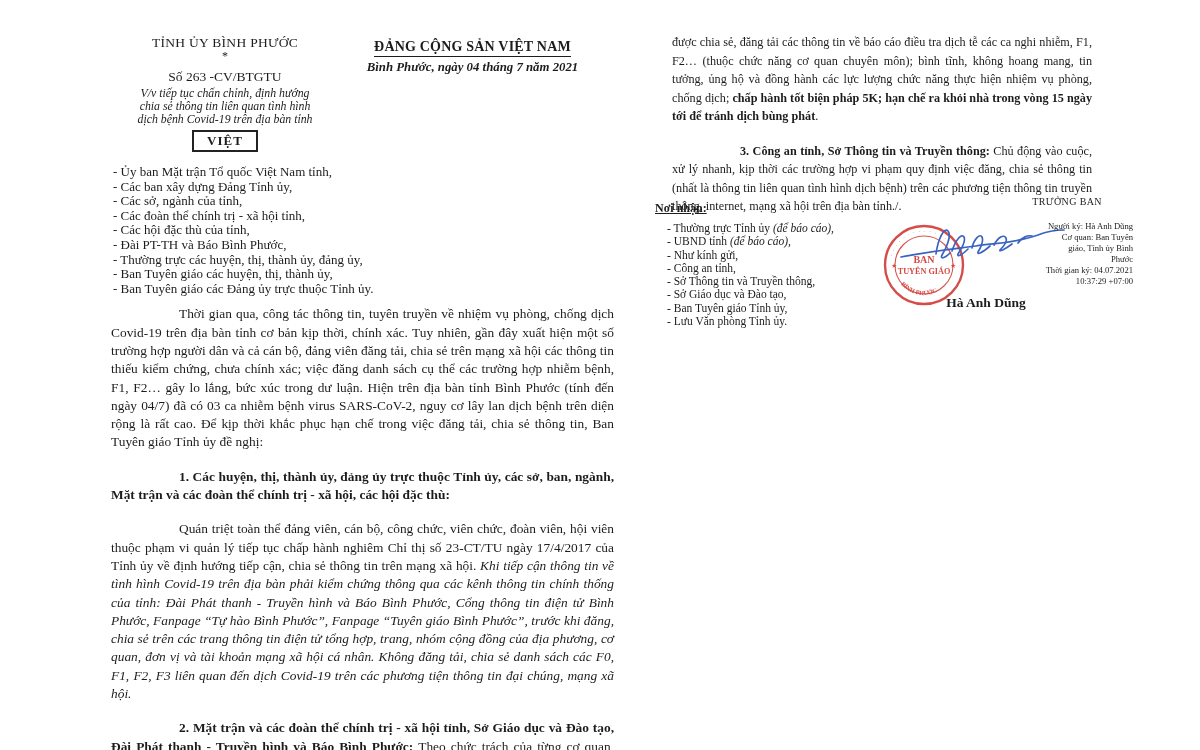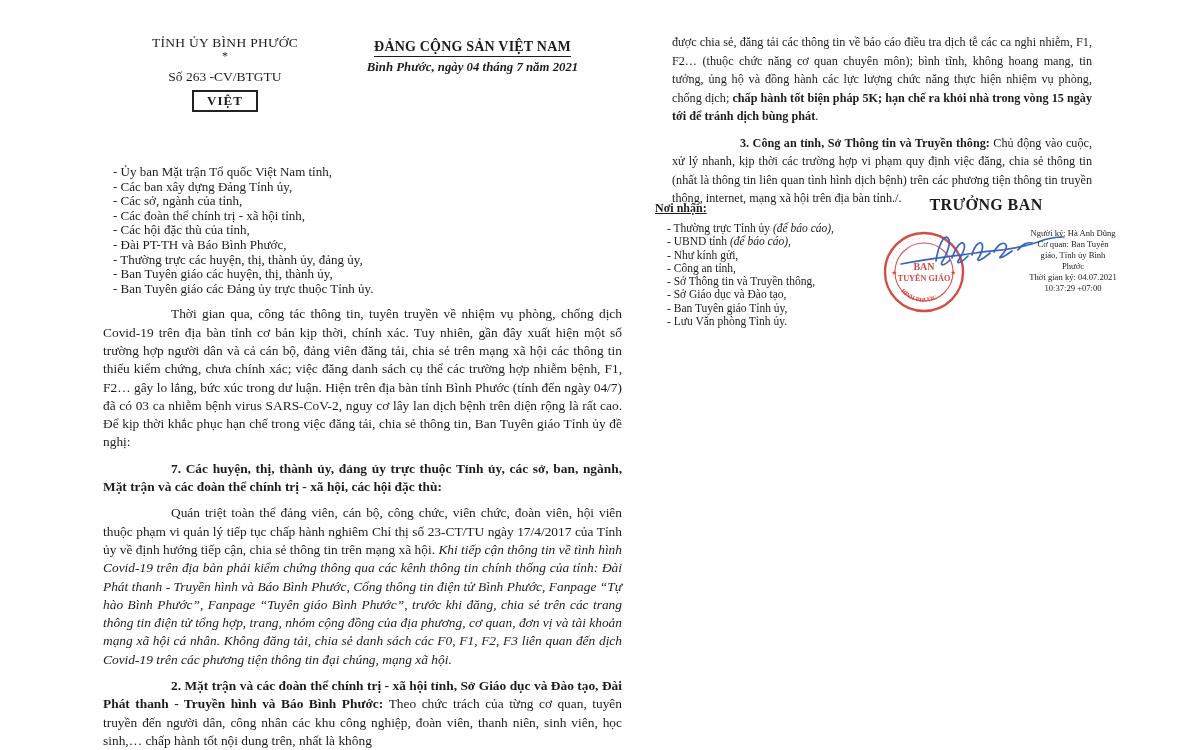--- a/index.html
+++ b/index.html
@@ -27,57 +27,62 @@
   .place-date{font-size:12.8px;font-weight:bold;font-style:italic;margin-top:3px;}
 
   
   .kg{display:flex;margin-top:2px;}
   .kg-label{margin-left:103px;font-style:italic;font-size:13.5px;flex:0 0 auto;}
   .kg-list{list-style:none;margin:0;padding:0 0 0 18px;}
   .kg-list li{font-size:13px;line-height:14.6px;white-space:nowrap;}
 
   
   .para{font-size:13.4px;line-height:18.3px;text-align:justify;
-    text-indent:68px;margin:8px;}
+    text-indent:68px;margin:16px;}
   .p1{margin-top:9px;}
   .h-bold{font-weight:bold;}
   .mt6{margin-top:6px;} .mt8{margin-top:8px;}
   .it{font-style:italic;}
   .bd{font-weight:bold;}
 
   .col-right .para{font-size:12.2px;line-height:18.5px;margin-left:17px;width:420px;}
   .p4{text-indent:0;margin-top:3px;}
   .p5{margin-top:7px;}
 
   
   .noi-nhan{position:absolute;left:0;top:168px;width:210px;}
   .nn-label{font-size:12px;font-weight:bold;text-decoration:underline;}
   .nn-list{list-style:none;margin:6px 0 0 12px;padding:0;}
   .nn-list li{font-size:11.5px;line-height:13.3px;white-space:nowrap;}
   .nn-note{font-style:italic;}
 
   .sig-block{position:absolute;left:215px;top:166px;width:232px;text-align:center;}
-  .sig-title{font-size:16px;font-weight:bold;letter-spacing:.4px;}
+  .sig-title{font-size:10px;font-weight:normal;letter-spacing:.4px;text-align:right;}
   .sig-area{position:relative;height:82px;margin-top:2px;}
   .stamp{position:absolute;left:12px;top:14px;}
-  .dsig{position:absolute;left:143px;top:12px;text-align:center;
+  .dsig{position:absolute;left:143px;top:12px;text-align:right;
     font-size:8.6px;line-height:10.9px;color:#222;width:120px;}
   .ink{position:absolute;left:28px;top:12px;}
   .sig-name{font-size:13.5px;font-weight:bold;margin-top:4px;}
 </style>
 </head>
 <body>
 
 <div class="col-left">
 
   <div class="hdr">
     <div class="org">
       <div class="org-1">TỈNH ỦY BÌNH PHƯỚC</div>
       <div class="org-star">*</div>
       <div class="doc-no">Số 263 -CV/BTGTU</div>
+      <div class="subject">
+        <div>V/v tiếp tục chấn chỉnh, định hướng</div>
+        <div>chia sẻ thông tin liên quan tình hình</div>
+        <div>dịch bệnh Covid-19 trên địa bàn tỉnh</div>
+      </div>
       <div>
         <span class="urgency">VIỆT</span>
       </div>
     </div>
     <div class="party">
       <span class="party-motto">ĐẢNG CỘNG SẢN VIỆT NAM</span>
       <div class="place-date">Bình Phước, ngày 04 tháng 7 năm 2021</div>
     </div>
   </div>
 
@@ -90,21 +95,21 @@
       <li>- Các hội đặc thù của tỉnh,</li>
       <li>- Đài PT-TH và Báo Bình Phước,</li>
       <li>- Thường trực các huyện, thị, thành ủy, đảng ủy,</li>
       <li>- Ban Tuyên giáo các huyện, thị, thành ủy,</li>
       <li>- Ban Tuyên giáo các Đảng ủy trực thuộc Tỉnh ủy.</li>
     </ul>
   </div>
 
   <p class="para p1">Thời gian qua, công tác thông tin, tuyên truyền về nhiệm vụ phòng, chống dịch Covid-19 trên địa bàn tỉnh cơ bản kịp thời, chính xác. Tuy nhiên, gần đây xuất hiện một số trường hợp người dân và cả cán bộ, đảng viên đăng tải, chia sẻ trên mạng xã hội các thông tin thiếu kiểm chứng, chưa chính xác; việc đăng danh sách cụ thể các trường hợp nhiễm bệnh, F1, F2… gây lo lắng, bức xúc trong dư luận. Hiện trên địa bàn tỉnh Bình Phước (tính đến ngày 04/7) đã có 03 ca nhiễm bệnh virus SARS-CoV-2, nguy cơ lây lan dịch bệnh trên diện rộng là rất cao. Để kịp thời khắc phục hạn chế trong việc đăng tải, chia sẻ thông tin, Ban Tuyên giáo Tỉnh ủy đề nghị:</p>
 
-  <p class="para h-bold mt6">7. Các huyện, thị, thành ủy, đảng ủy trực thuộc Tỉnh ủy, các sở, ban, ngành, Mặt trận và các đoàn thể chính trị - xã hội, các hội đặc thù:</p>
+  <p class="para h-bold mt6">1. Các huyện, thị, thành ủy, đảng ủy trực thuộc Tỉnh ủy, các sở, ban, ngành, Mặt trận và các đoàn thể chính trị - xã hội, các hội đặc thù:</p>
 
   <p class="para mt6"><span>Quán triệt toàn thể đảng viên, cán bộ, công chức, viên chức, đoàn viên, hội viên thuộc phạm vi quản lý tiếp tục chấp hành nghiêm Chỉ thị số 23-CT/TU ngày 17/4/2017 của Tỉnh ủy về định hướng tiếp cận, chia sẻ thông tin trên mạng xã hội. </span><span class="it">Khi tiếp cận thông tin về tình hình Covid-19 trên địa bàn phải kiểm chứng thông qua các kênh thông tin chính thống của tỉnh: Đài Phát thanh - Truyền hình và Báo Bình Phước, Cổng thông tin điện tử Bình Phước, Fanpage “Tự hào Bình Phước”, Fanpage “Tuyên giáo Bình Phước”, trước khi đăng, chia sẻ trên các trang thông tin điện tử tổng hợp, trang, nhóm cộng đồng của địa phương, cơ quan, đơn vị và tài khoản mạng xã hội cá nhân. Không đăng tải, chia sẻ danh sách các F0, F1, F2, F3 liên quan đến dịch Covid-19 trên các phương tiện thông tin đại chúng, mạng xã hội.</span></p>
 
   <p class="para mt8"><span class="bd">2. Mặt trận và các đoàn thể chính trị - xã hội tỉnh, Sở Giáo dục và Đào tạo, Đài Phát thanh - Truyền hình và Báo Bình Phước: </span><span>Theo chức trách của từng cơ quan, tuyên truyền đến người dân, công nhân các khu công nghiệp, đoàn viên, thanh niên, sinh viên, học sinh,… chấp hành tốt nội dung trên, nhất là không</span></p>
 
 </div>
 
 <div class="col-right">
 
   <p class="para p4"><span>được chia sẻ, đăng tải các thông tin về báo cáo điều tra dịch tễ các ca nghi nhiễm, F1, F2… (thuộc chức năng cơ quan chuyên môn); bình tĩnh, không hoang mang, tin tưởng, ủng hộ và đồng hành các lực lượng chức năng thực hiện nhiệm vụ phòng, chống dịch; </span><span class="bd">chấp hành tốt biện pháp 5K; hạn chế ra khỏi nhà trong vòng 15 ngày tới để tránh dịch bùng phát</span><span>.</span></p>
@@ -161,15 +166,16 @@
       <div class="dsig">
         <div>Người ký: Hà Anh Dũng</div>
         <div>Cơ quan: Ban Tuyên</div>
         <div>giáo, Tỉnh ủy Bình</div>
         <div>Phước</div>
         <div>Thời gian ký: 04.07.2021</div>
         <div>10:37:29 +07:00</div>
       </div>
     </div>
 
+    <div class="sig-name">Hà Anh Dũng</div>
   </div>
 
 </div>
 
 </body></html>

